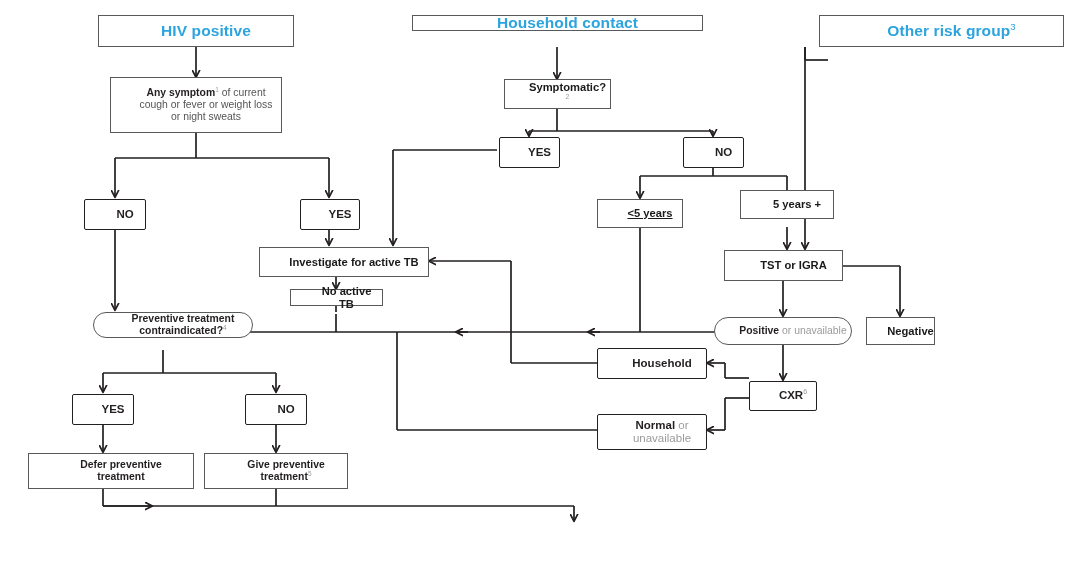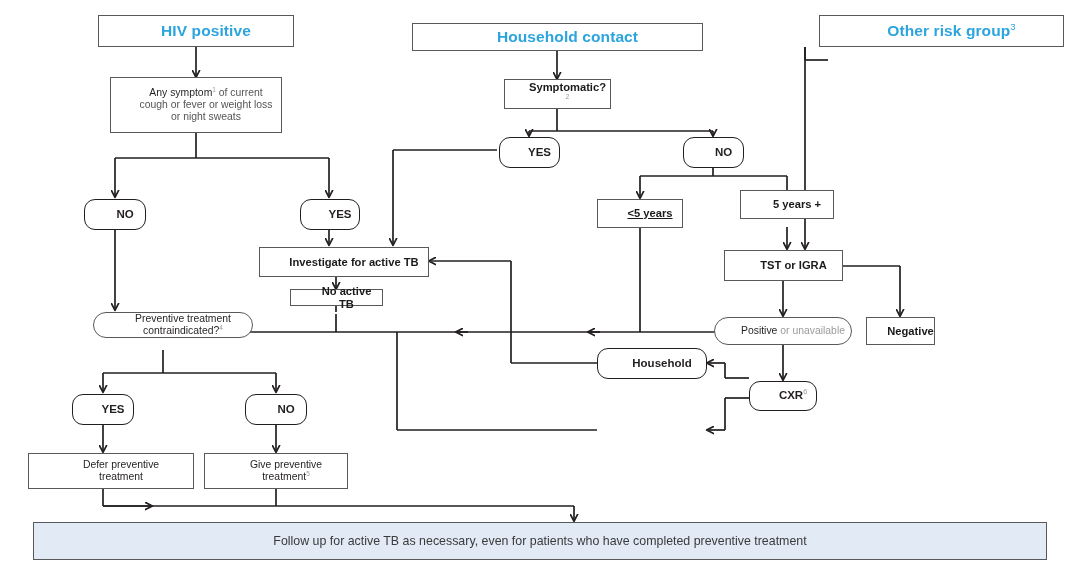--- a/index.html
+++ b/index.html
@@ -13,24 +13,24 @@
 
   .node{position:absolute;box-sizing:border-box;display:flex;align-items:center;
         justify-content:center;text-align:center;background:#ffffff;
         border:1.3px solid #58595b;line-height:1.16;padding-left:20px;}
   .node .txt{display:block;padding:0 4px;}
 
   .hdr{border:1.3px solid #58595b;background:#fff;}
   .hdr .txt{color:#2ca4dd;font-weight:bold;font-size:15.5px;letter-spacing:.1px;}
 
   .rect{border:1.3px solid #58595b;border-radius:0;}
-  .pill{border:1.6px solid #231f20;border-radius:11px;}
+  .pill{border:1.6px solid #231f20;border-radius:2px;}
   .pill .txt{font-weight:bold;font-size:11.5px;color:#231f20;}
 
-  .b{font-weight:normal;color:#231f20;}
+  .b{font-weight:bold;color:#231f20;}
   .g{color:#9b9b9b;font-weight:normal;}
   .n{color:#231f20;font-weight:normal;}
   sup{font-size:.62em;vertical-align:super;line-height:0;font-weight:normal;color:#9b9b9b;}
   .sm11{font-size:11.2px;font-weight:bold;}
   .sm10{font-size:10.4px;}
 
   .banner{position:absolute;box-sizing:border-box;background:#e2eaf6;
           border:1.3px solid #58595b;display:flex;align-items:center;justify-content:center;}
   .banner .txt{font-size:12.4px;color:#3a3a3a;font-weight:normal;}
 </style>
@@ -130,21 +130,21 @@
       <path d="M103,506 L152,506" marker-end="url(#ar)"></path>
       <path d="M574,506 L574,521" marker-end="url(#ar)"></path>
 
     </g>
   </svg>
 
   <div class="node hdr" style="left:98px;top:15px;width:196px;height:32px;">
     <span class="txt">HIV positive</span>
   </div>
 
-  <div class="node hdr" style="left:412px;top:15px;width:291px;height:28px;margin-top:8px;">
+  <div class="node hdr" style="left:412px;top:15px;width:291px;height:16px;">
     <span class="txt">Household contact</span>
   </div>
 
   <div class="node hdr" style="left:799px;top:15px;width:245px;height:32px;margin-left:20px;">
     <span class="txt"><span>Other risk group</span><sup style="color:#2ca4dd">3</sup></span>
   </div>
 
   <div class="node rect" style="left:110px;top:77px;width:172px;height:56px;">
     <span class="txt sm10">
       <span class="b">Any symptom</span><sup>1</sup><span class="n" style="color:#555"> of current</span><br>
@@ -194,20 +194,23 @@
   </div>
 
   <div class="node pill" style="left:749px;top:381px;width:68px;height:30px;">
     <span class="txt"><span>CXR</span><sup>6</sup></span>
   </div>
 
   <div class="node pill" style="left:597px;top:348px;width:110px;height:31px;">
     <span class="txt">Household</span>
   </div>
 
+  <div class="node pill" style="left:597px;top:414px;width:110px;height:36px;">
+    <span class="txt sm10"><span class="b">Normal</span><span class="g"> or</span><br><span class="g">unavailable</span></span>
+  </div>
 
   <div class="node rect" style="left:259px;top:247px;width:170px;height:30px;">
     <span class="txt sm11">Investigate for active TB</span>
   </div>
 
   <div class="node rect" style="left:290px;top:289px;width:93px;height:17px;">
     <span class="txt sm11">No active TB</span>
   </div>
 
   <div class="node rect" style="left:93px;top:312px;width:160px;height:26px;border-radius:14px;">
@@ -232,17 +235,14 @@
     </span>
   </div>
 
   <div class="node rect" style="left:204px;top:453px;width:144px;height:36px;">
     <span class="txt sm10">
       <span class="b">Give preventive</span><br>
       <span class="b">treatment</span><sup>5</sup>
     </span>
   </div>
 
-  <div class="banner" style="left:33px;top:522px;width:1014px;height:38px;">
-    <span class="txt">Follow up for active TB as necessary, even for patients who have completed preventive treatment</span>
-  </div>
 
 </div>
 
 </body></html>

